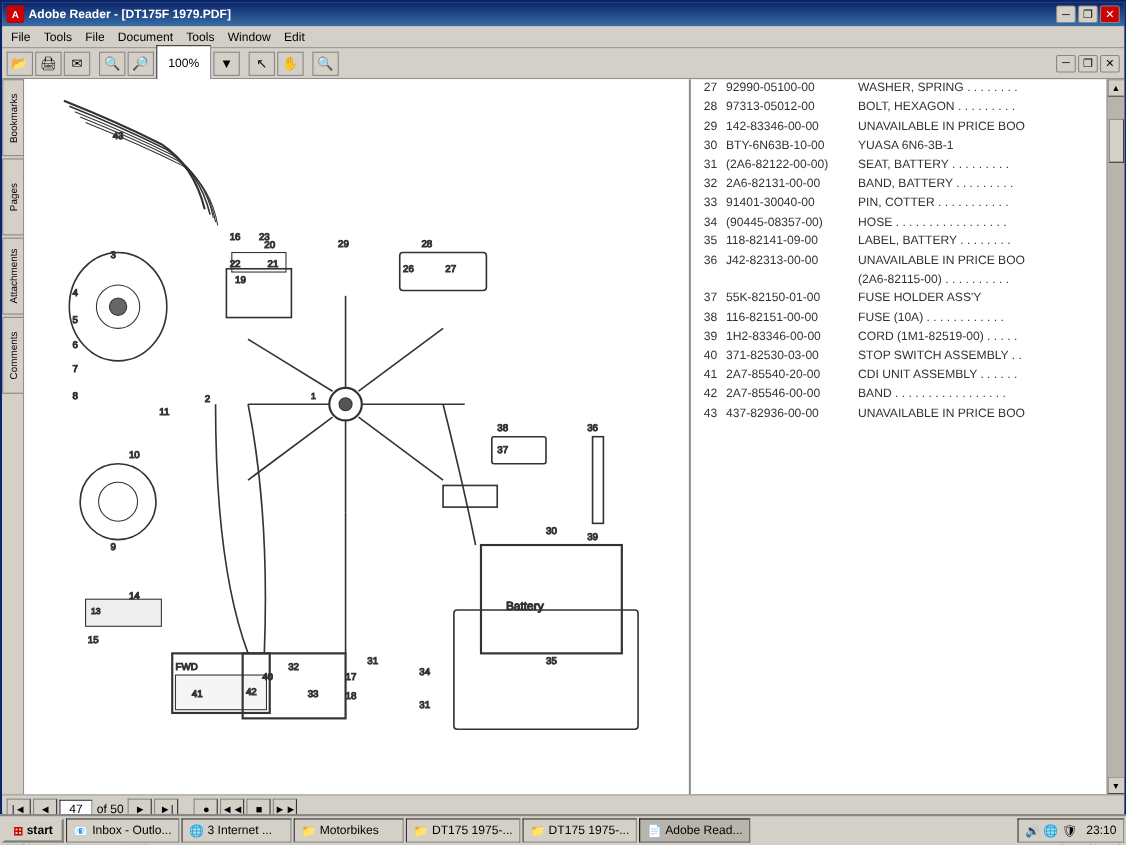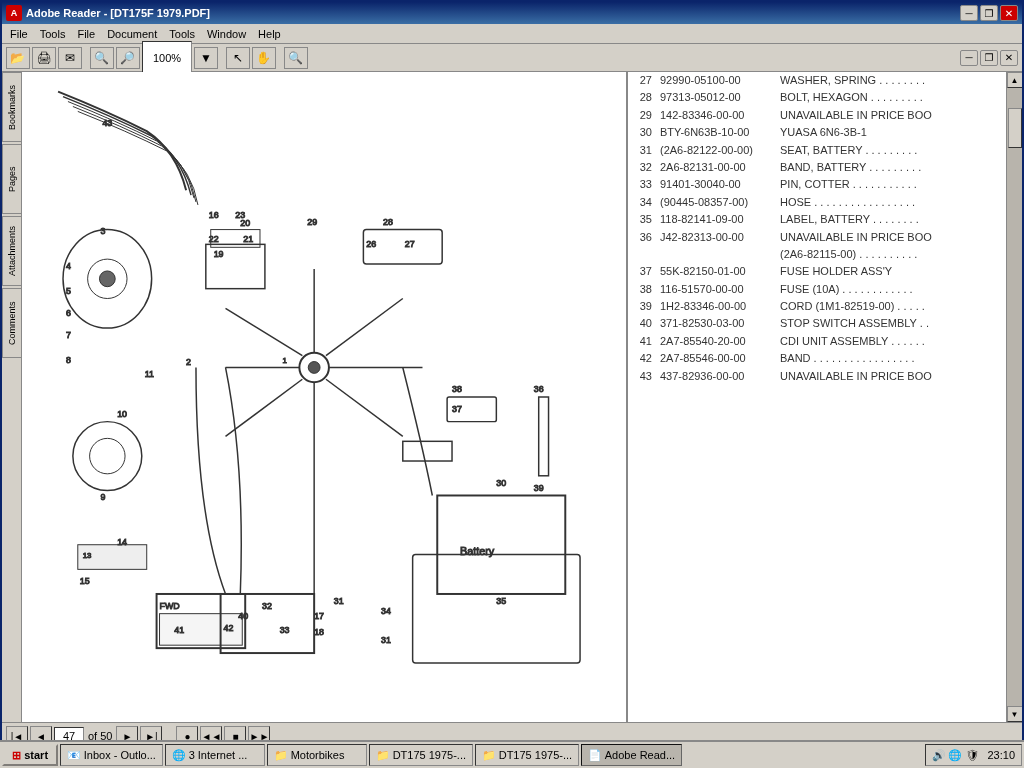--- a/index.html
+++ b/index.html
@@ -344,21 +344,21 @@
       </div>
     </div>
 
     <div class="menu-bar">
       <span class="menu-item">File</span>
       <span class="menu-item">Tools</span>
       <span class="menu-item">File</span>
       <span class="menu-item">Document</span>
       <span class="menu-item">Tools</span>
       <span class="menu-item">Window</span>
-      <span class="menu-item">Help</span>
+      <span class="menu-item">Edit</span>
     </div>
 
     <div class="toolbar">
 
       <div class="toolbar-btn">📂</div>
       <div class="toolbar-btn">🖨</div>
       <div class="toolbar-btn">✉</div>
       <div class="toolbar-separator"></div>
       <div class="toolbar-btn">🔍</div>
       <div class="toolbar-btn">🔎</div>
@@ -553,21 +553,21 @@
         <td class="col-part"></td>
         <td class="col-desc">(2A6-82115-00) . . . . . . . . . .</td>
       </tr>
                 <tr>
         <td class="col-num">37</td>
         <td class="col-part">55K-82150-01-00</td>
         <td class="col-desc">FUSE HOLDER ASS'Y</td>
       </tr>
                 <tr>
         <td class="col-num">38</td>
-        <td class="col-part">116-51570-00-00</td>
+        <td class="col-part">116-82151-00-00</td>
         <td class="col-desc">FUSE (10A)  . . . . . . . . . . . .</td>
       </tr>
                 <tr>
         <td class="col-num">39</td>
         <td class="col-part">1H2-83346-00-00</td>
         <td class="col-desc">CORD (1M1-82519-00)  . . . . .</td>
       </tr>
                 <tr>
         <td class="col-num">40</td>
         <td class="col-part">371-82530-03-00</td>

